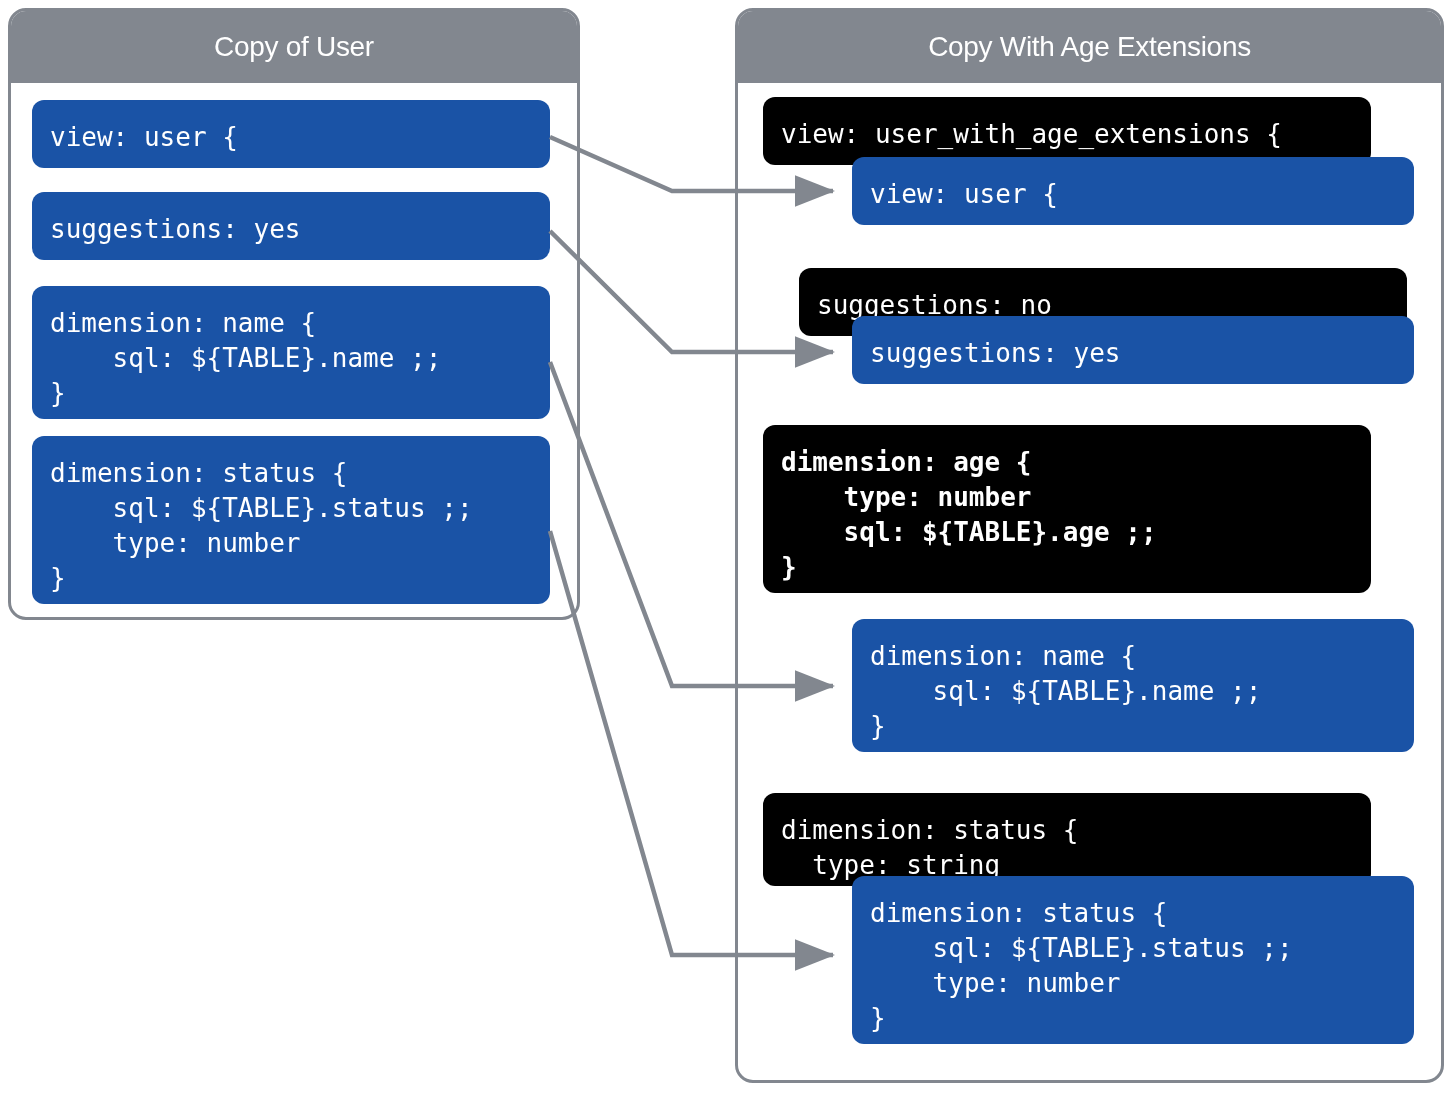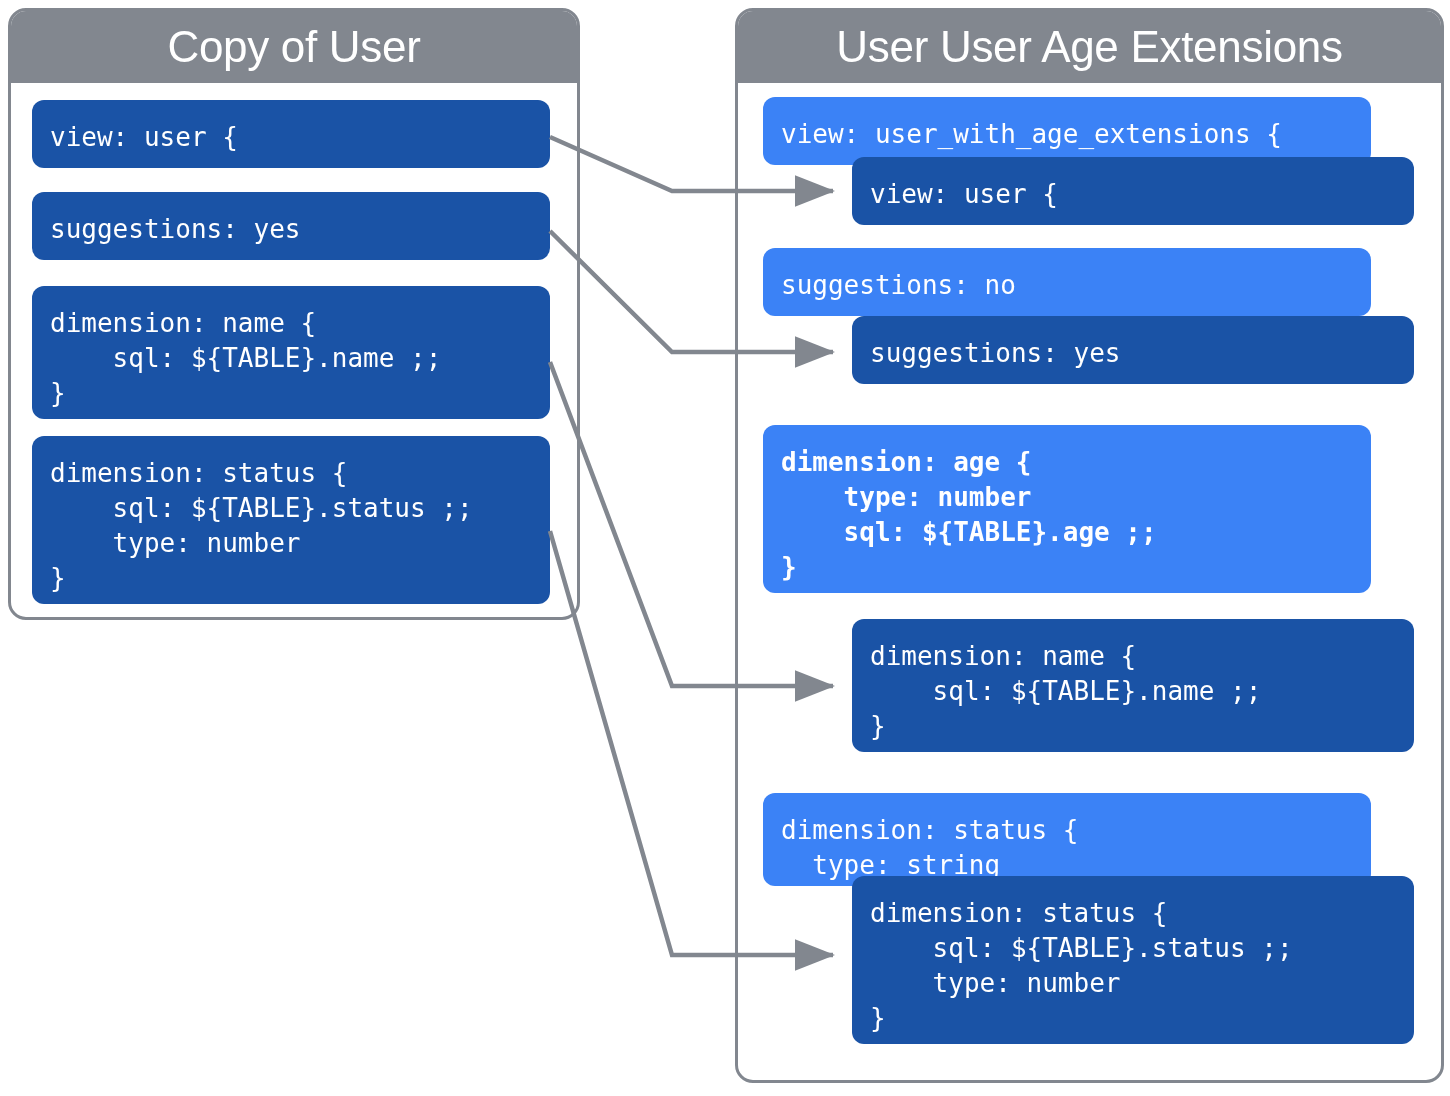--- a/index.html
+++ b/index.html
@@ -27,21 +27,21 @@
     box-sizing: border-box;
     overflow: hidden;
   }
   .panel-header {
     height: 72px;
     background: #82878F;
     color: #ffffff;
     display: flex;
     align-items: center;
     justify-content: center;
-    font-size: 44px;
+    font-size: 28px;
     font-weight: 400;
     letter-spacing: -0.3px;
     font-family: "Liberation Sans", sans-serif;
     box-sizing: border-box;
   }
 
   #panel-left  { left: 8px;   top: 8px;  width: 572px; height: 612px; }
   #panel-right { left: 735px; top: 8px;  width: 709px; height: 1075px; }
 
   
@@ -51,21 +51,21 @@
     color: #ffffff;
     font-family: "DejaVu Sans Mono", "Liberation Mono", monospace;
     font-size: 26px;
     line-height: 35px;
     white-space: pre;
     box-sizing: border-box;
     padding: 20px 18px;
     letter-spacing: 0px;
   }
   .blk-dark  { background: #1A53A6; }
-  .blk-light { background: #3b82f6; }
+  .blk-light { background: #000000; }
 
   
   .left-blk { left: 32px; width: 518px; }
 
   
   .right-light { left: 763px; width: 608px; }
   .right-dark  { left: 852px; width: 562px; }
 
   
   #wires {
@@ -92,28 +92,28 @@
   <div class="code-block blk-dark left-blk" style="top:286px; height:133px;">dimension: name {
     sql: ${TABLE}.name ;;
 }</div>
 
   <div class="code-block blk-dark left-blk" style="top:436px; height:168px;">dimension: status {
     sql: ${TABLE}.status ;;
     type: number
 }</div>
 
   <div class="panel" id="panel-right">
-    <div class="panel-header">User User Age Extensions</div>
+    <div class="panel-header">Copy With Age Extensions</div>
   </div>
 
   <div class="code-block blk-light right-light" style="top:97px; height:68px;">view: user_with_age_extensions {</div>
 
   <div class="code-block blk-dark right-dark" style="top:157px; height:68px;">view: user {</div>
 
-  <div class="code-block blk-light right-light" style="top:248px; height:68px;">suggestions: no</div>
+  <div class="code-block blk-light right-light" style="top:268px; height:68px;margin-left:36px;">suggestions: no</div>
 
   <div class="code-block blk-dark right-dark" style="top:316px; height:68px;">suggestions: yes</div>
 
   <div class="code-block blk-light right-light" style="top:425px; height:168px;font-weight:bold;">dimension: age {
     type: number
     sql: ${TABLE}.age ;;
 }</div>
 
   <div class="code-block blk-dark right-dark" style="top:619px; height:133px;">dimension: name {
     sql: ${TABLE}.name ;;

